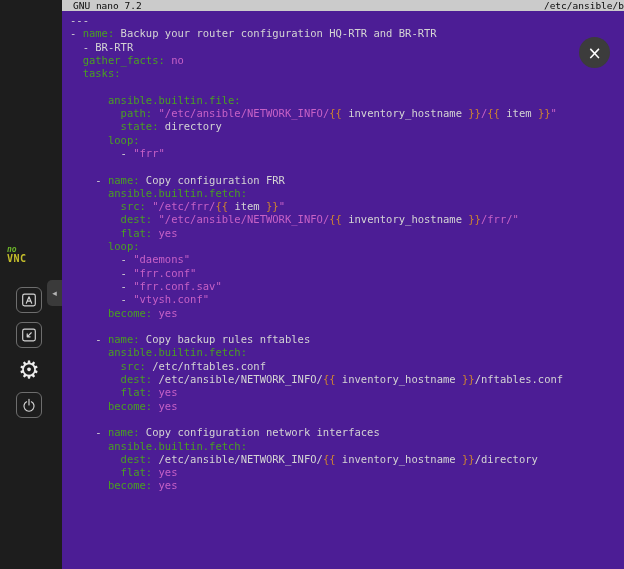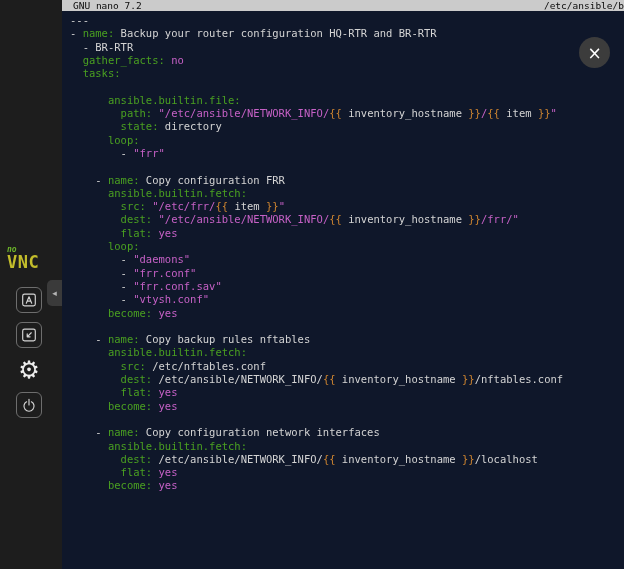--- a/index.html
+++ b/index.html
@@ -4,35 +4,35 @@
 <style>
   *{margin:0;padding:0;box-sizing:border-box}
   html,body{width:624px;height:569px;overflow:hidden;background:#141414;
     font-family:"DejaVu Sans Mono","Liberation Mono",monospace}
   .screen{position:relative;width:624px;height:569px;background:#040404}
 
   
   .sidebar{position:absolute;left:0;top:0;width:62px;height:100%;background:#1d1d1d;z-index:3}
   .logo{position:absolute;top:246px;left:7px;display:flex;flex-direction:column;line-height:1}
   .logo-no{color:#6cb32b;font-size:8px;font-weight:bold;font-style:italic}
-  .logo-vnc{color:#c3bd2b;font-size:17px;font-weight:bold;letter-spacing:.5px}
+  .logo-vnc{color:#c3bd2b;font-size:10px;font-weight:bold;letter-spacing:.5px}
   .handle{position:absolute;top:280px;right:0;width:15px;height:26px;background:#3a3a3a;
     border-radius:5px 0 0 5px;display:flex;align-items:center;justify-content:center;cursor:pointer}
   .handle-glyph{color:#b5b5b5;font-size:9px;font-family:"DejaVu Sans",sans-serif}
   .btn-col{position:absolute;top:287px;left:16px;display:flex;flex-direction:column;gap:9px}
   .vnc-btn{width:26px;height:26px;border:1px solid #6e6e6e;border-radius:6px;background:transparent;
     display:flex;align-items:center;justify-content:center;cursor:pointer;padding:0}
   .vnc-btn.no-border{border-color:transparent}
   .vnc-btn svg{width:18px;height:18px;stroke:#d5d5d5;fill:none;stroke-width:1.3;
     stroke-linecap:round;stroke-linejoin:round}
   .vnc-btn .icon-wrap{display:flex;align-items:center;justify-content:center}
   .gear-glyph{color:#ececec;font-size:24px;line-height:1;font-family:"DejaVu Sans",sans-serif}
 
   
-  .terminal{position:absolute;left:62px;top:0;right:0;bottom:0;background:#0f172a}
+  .terminal{position:absolute;left:62px;top:0;right:0;bottom:0;background:#4c1d95}
   .nano-titlebar{height:11px;background:#cbcbcb;color:#0a0a0a;font-size:9.5px;line-height:11px;
     display:flex;justify-content:space-between;padding-left:11px;white-space:nowrap;overflow:hidden}
   .nano-body{padding:3px 0 0 8px;font-size:10.5px;line-height:13.3px;color:var(--c-plain,#d4d4d4)}
   .term-line{white-space:pre;min-height:13.3px}
   .t-p{color:var(--c-plain,#d4d4d4)}
   .t-k{color:var(--c-key,#4aa021)}
   .t-m{color:var(--c-magenta,#c661c6)}
   .t-b{color:var(--c-brace,#cd8430)}
   .cursor{display:inline-block;width:6px;height:11px;background:var(--c-cursor,#cf2b1d);vertical-align:-2px}
 
@@ -119,21 +119,21 @@
         <div class="term-line"></div>
         <div class="term-line"><span class="t-p">    - </span><span class="t-k">name:</span><span class="t-p"> Copy backup rules nftables</span></div>
         <div class="term-line"><span class="t-p">      </span><span class="t-k">ansible.builtin.fetch:</span></div>
         <div class="term-line"><span class="t-p">        </span><span class="t-k">src:</span><span class="t-p"> /etc/nftables.conf</span></div>
         <div class="term-line"><span class="t-p">        </span><span class="t-k">dest:</span><span class="t-p"> /etc/ansible/NETWORK_INFO/</span><span class="t-b">{{</span><span class="t-p"> inventory_hostname </span><span class="t-b">}}</span><span class="t-p">/nftables.conf</span></div>
         <div class="term-line"><span class="t-p">        </span><span class="t-k">flat:</span><span class="t-p"> </span><span class="t-m">yes</span></div>
         <div class="term-line"><span class="t-p">      </span><span class="t-k">become:</span><span class="t-p"> </span><span class="t-m">yes</span></div>
         <div class="term-line"></div>
         <div class="term-line"><span class="t-p">    - </span><span class="t-k">name:</span><span class="t-p"> Copy configuration network interfaces</span></div>
         <div class="term-line"><span class="t-p">      </span><span class="t-k">ansible.builtin.fetch:</span></div>
-        <div class="term-line"><span class="t-p">        </span><span class="t-k">dest:</span><span class="t-p"> /etc/ansible/NETWORK_INFO/</span><span class="t-b">{{</span><span class="t-p"> inventory_hostname </span><span class="t-b">}}</span><span class="t-p">/localhost</span></div>
+        <div class="term-line"><span class="t-p">        </span><span class="t-k">dest:</span><span class="t-p"> /etc/ansible/NETWORK_INFO/</span><span class="t-b">{{</span><span class="t-p"> inventory_hostname </span><span class="t-b">}}</span><span class="t-p">/directory</span></div>
         <div class="term-line"><span class="t-p">        </span><span class="t-k">flat:</span><span class="t-p"> </span><span class="t-m">yes</span></div>
         <div class="term-line"><span class="t-p">      </span><span class="t-k">become:</span><span class="t-p"> </span><span class="t-m">yes</span></div>
       </div>
   </div>
 
   <button class="close-btn">
     <span>×</span>
   </button>
 
 </div>

